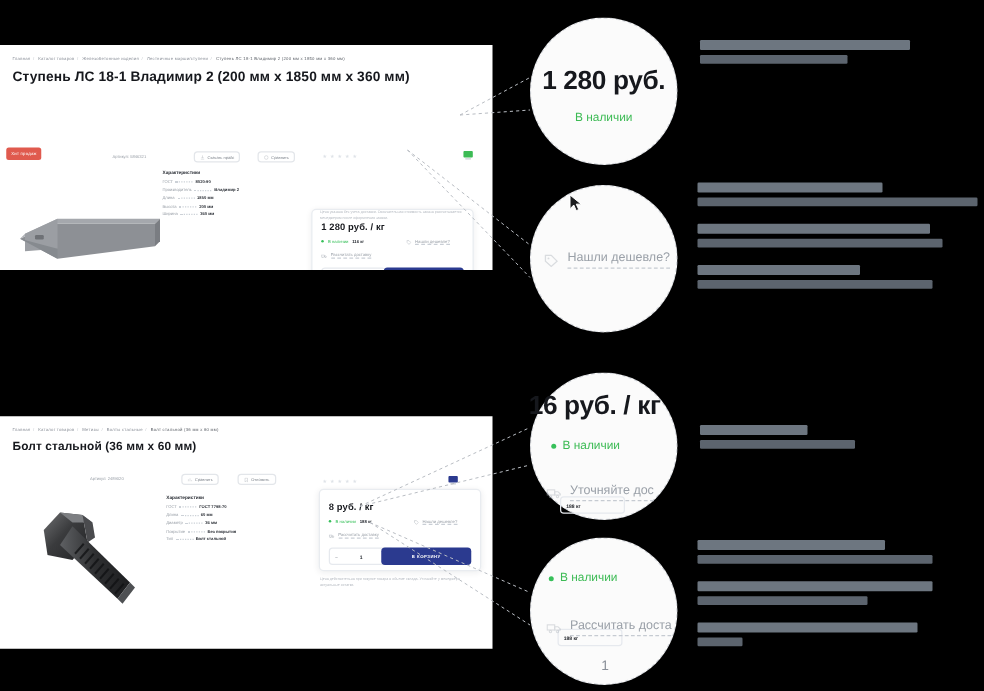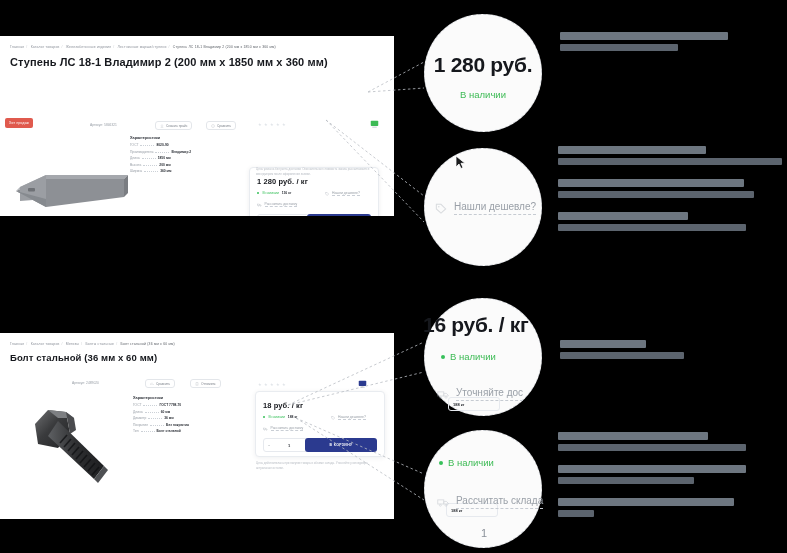--- a/index.html
+++ b/index.html
@@ -436,21 +436,21 @@
       <i>★</i>
   </div>
 
   <svg class="brandmark" style="left:358px; top:380px;" viewBox="0 0 12 12">
     <rect x="1" y="1" width="10" height="7" rx="1" fill="#2b3a8f"></rect>
     <rect x="3" y="9" width="6" height="1" fill="#b8bdc4"></rect>
   </svg>
 
   <div class="price-panel" id="pp-2">
     <div class="price-big">
-      <span>18 руб.</span>
+      <span>8 руб.</span>
       <span class="unit">/ кг</span>
     </div>
 
     <div class="stock-row">
       <span class="dot"></span>
       <span class="stock-label">В наличии</span>
       <span class="stock-qty">188 кг</span>
     </div>
 
     <div class="cheaper-row">
@@ -539,21 +539,21 @@
       <span class="lbl">В наличии</span>
       <span class="qty">188 кг</span>
     </div>
     <div class="co-link">
       <svg class="ci" viewBox="0 0 16 13">
         <rect x="1" y="3" width="8" height="5.5" stroke="#b0b6bd" stroke-width="1.2" fill="none"></rect>
         <path d="M9 5h3.5l2.5 2.5v1H9z" stroke="#b0b6bd" stroke-width="1.2" fill="none"></path>
         <circle cx="4.5" cy="10.2" r="1.3" fill="none" stroke="#b0b6bd" stroke-width="1.1"></circle>
         <circle cx="12" cy="10.2" r="1.3" fill="none" stroke="#b0b6bd" stroke-width="1.1"></circle>
       </svg>
-      <span class="lbl">Рассчитать склада</span>
+      <span class="lbl">Рассчитать доста</span>
     </div>
     <div style="position:absolute;bottom:8px;left:56px;font-size:11px;color:#8a9099">1</div>
   </div>
 
   <div class="redact-group" style="left:560px; top:32px;">
     <div class="rblock">
       <div class="rline head" style="width:168px"></div>
       <div class="rline" style="width:118px"></div>
     </div>
   </div>

